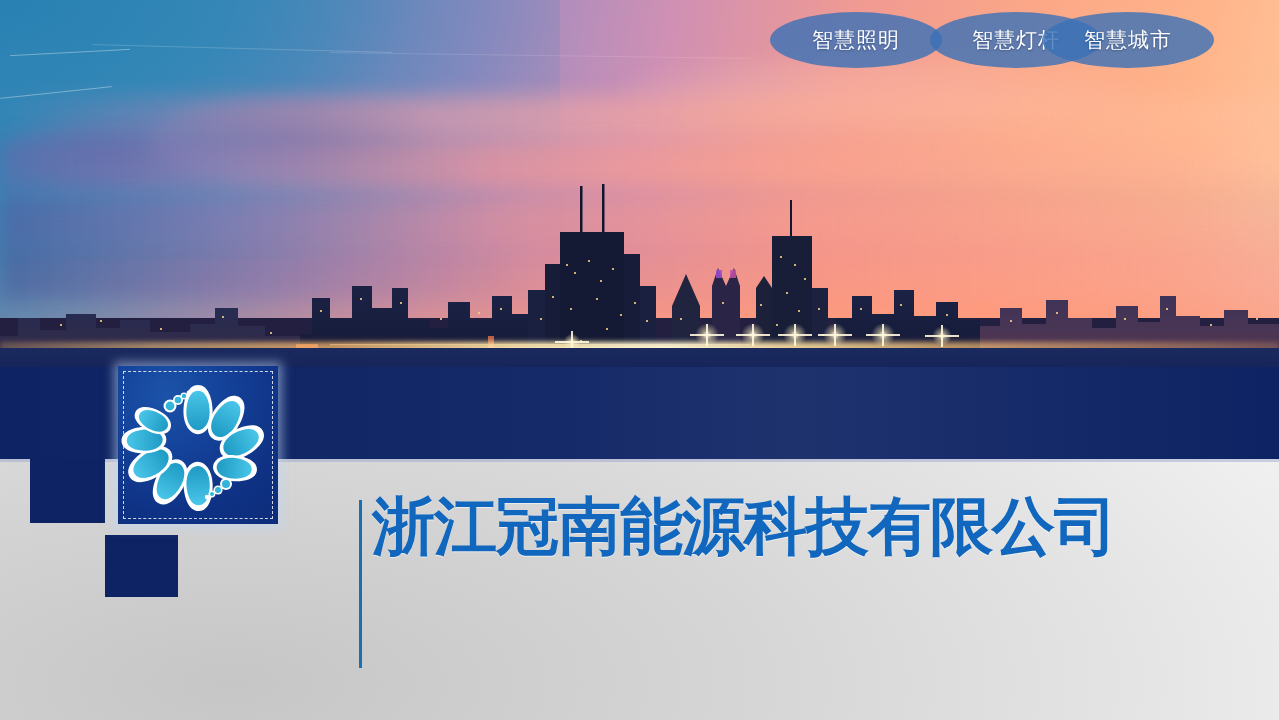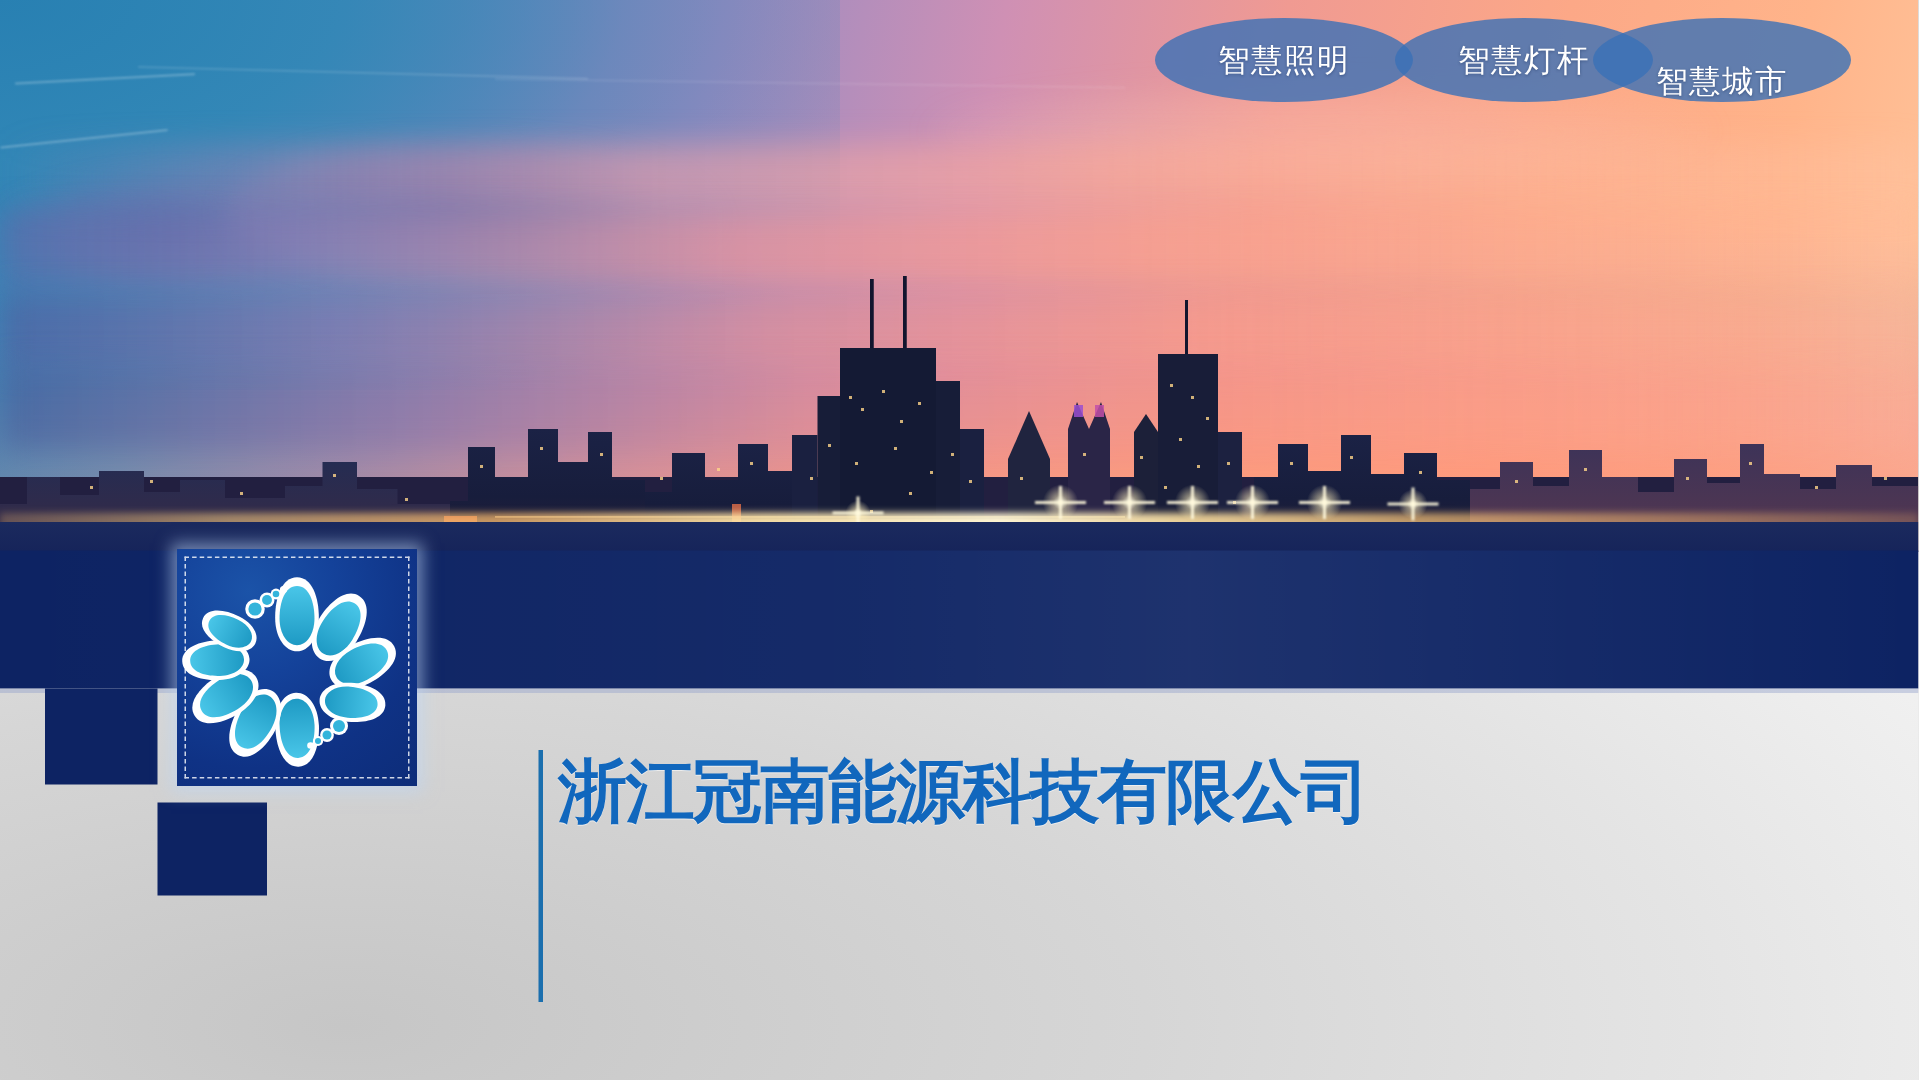--- a/index.html
+++ b/index.html
@@ -127,21 +127,21 @@
   .logo-svg{position:absolute;left:0;top:0;width:160px;height:158px;}
 
   
   .accent-rule{
     position:absolute;left:359px;top:500px;width:3px;height:168px;
     background:#1b6fae;
   }
   .title{
     position:absolute;left:372px;top:492px;
     font-family:"DejaVu Sans","Liberation Sans",sans-serif;
-    font-weight:bold;font-size:46px;line-height:70px;
+    font-weight:bold;font-size:63px;line-height:70px;
     letter-spacing:-1px;
     color:#1167bd;
     white-space:nowrap;
     text-shadow:0 1px 0 rgba(255,255,255,.55);
   }
   .subtitle{
     position:absolute;left:552px;top:596px;
     font-family:"DejaVu Sans","Liberation Sans",sans-serif;
     font-weight:normal;font-size:43px;line-height:50px;
     color:#1568a8;
@@ -152,21 +152,21 @@
 
   
   .tags{position:absolute;left:770px;top:12px;width:460px;height:56px;}
   .tag{
     position:absolute;top:0;width:172px;height:56px;border-radius:50%;
     background:rgba(57,112,182,.80);
     display:flex;align-items:center;justify-content:center;
   }
   .tag.t1{left:0;}
   .tag.t2{left:160px;}
-  .tag.t3{left:292px;align-items:flex-end;}
+  .tag.t3{left:272px;}
   .tag span{
     font-family:"DejaVu Serif","Liberation Serif",serif;
     font-size:21px;color:#ffffff;letter-spacing:1px;white-space:nowrap;
     text-shadow:0 1px 2px rgba(20,40,80,.45);
   }
 </style>
 </head>
 <body>
 
 <div class="slide">

